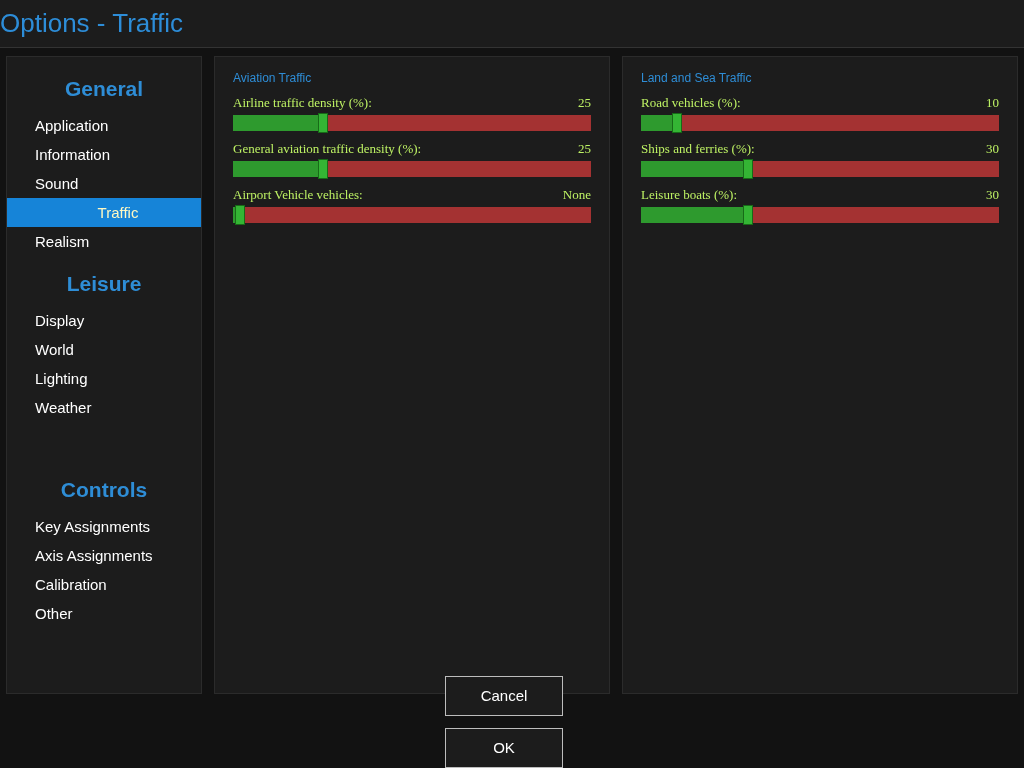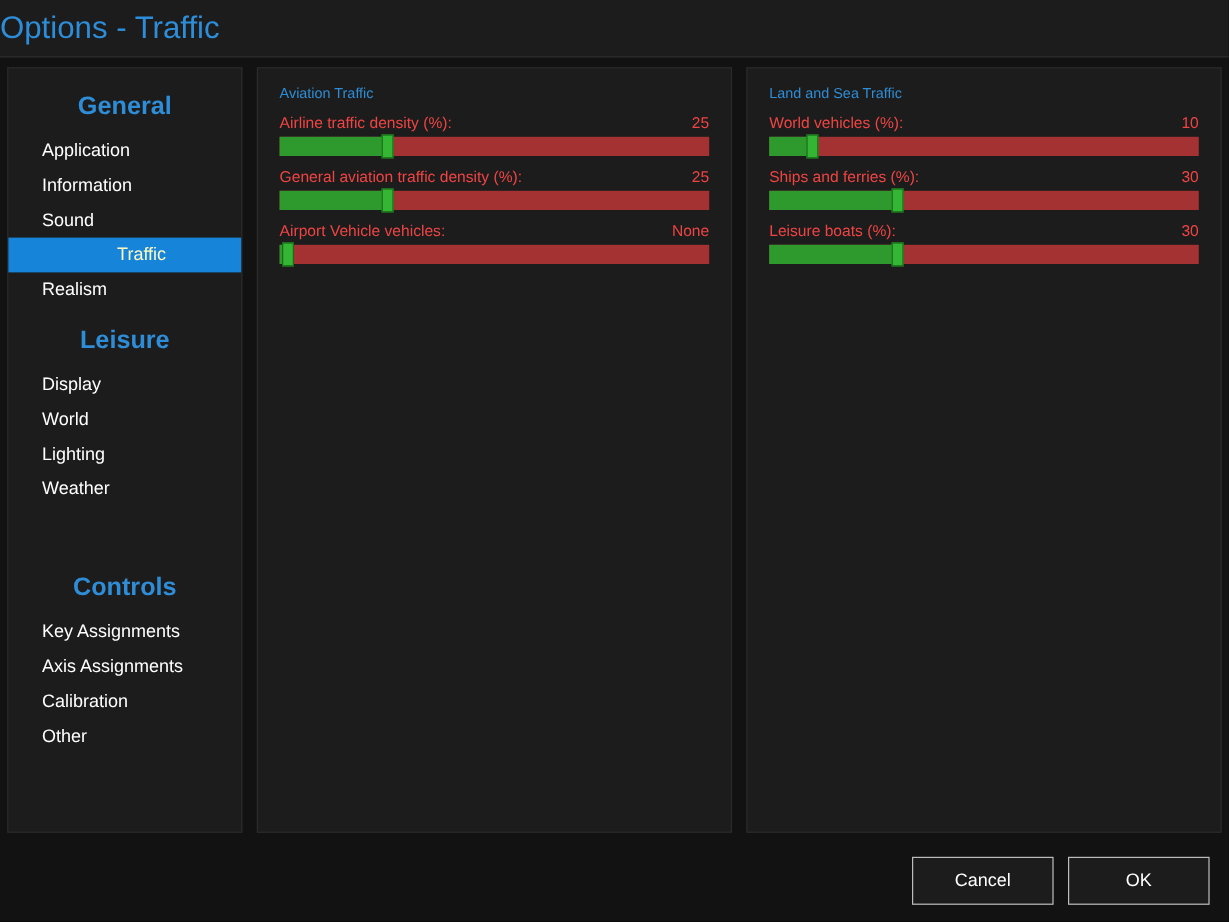--- a/index.html
+++ b/index.html
@@ -68,22 +68,23 @@
     color: #2e8dd6;
     font-size: 12px;
     font-weight: 400;
     margin-bottom: 10px;
   }
   .slider-block { margin-bottom: 10px; }
   .slider-labelrow {
     display: flex;
     justify-content: space-between;
     font-size: 13px;
-    color: #ef4444;
+    color: #bef264;
     margin-bottom: 4px;
+    font-family: Liberation Serif, serif;
   }
   .slider-track {
     position: relative;
     height: 16px;
     background: #A43232;
     width: 100%;
   }
   .slider-fill {
     position: absolute;
     left: 0; top: 0; bottom: 0;
@@ -99,20 +100,21 @@
     transform: translateX(-5px);
   }
   .footer {
     height: 68px;
     display: flex;
     align-items: center;
     justify-content: flex-end;
     padding-right: 16px;
     gap: 12px;
     background: #121212;
+    flex-direction: column;
   }
   .btn {
     width: 118px;
     height: 40px;
     border: 1px solid #bdbdbd;
     background: #1c1c1c;
     color: #ffffff;
     font-size: 15px;
     text-align: center;
     line-height: 38px;
@@ -174,21 +176,21 @@
           <div class="slider-track">
             <div class="slider-fill" style="width: 2%;"></div>
             <div class="slider-thumb" style="left: 2%;"></div>
           </div>
         </div>
       </div>
     <div class="panel" id="panel-1">
         <div class="panel-title">Land and Sea Traffic</div>
         <div class="slider-block">
           <div class="slider-labelrow">
-            <span>World vehicles (%):</span>
+            <span>Road vehicles (%):</span>
             <span>10</span>
           </div>
           <div class="slider-track">
             <div class="slider-fill" style="width: 10%;"></div>
             <div class="slider-thumb" style="left: 10%;"></div>
           </div>
         </div>
         <div class="slider-block">
           <div class="slider-labelrow">
             <span>Ships and ferries (%):</span>

